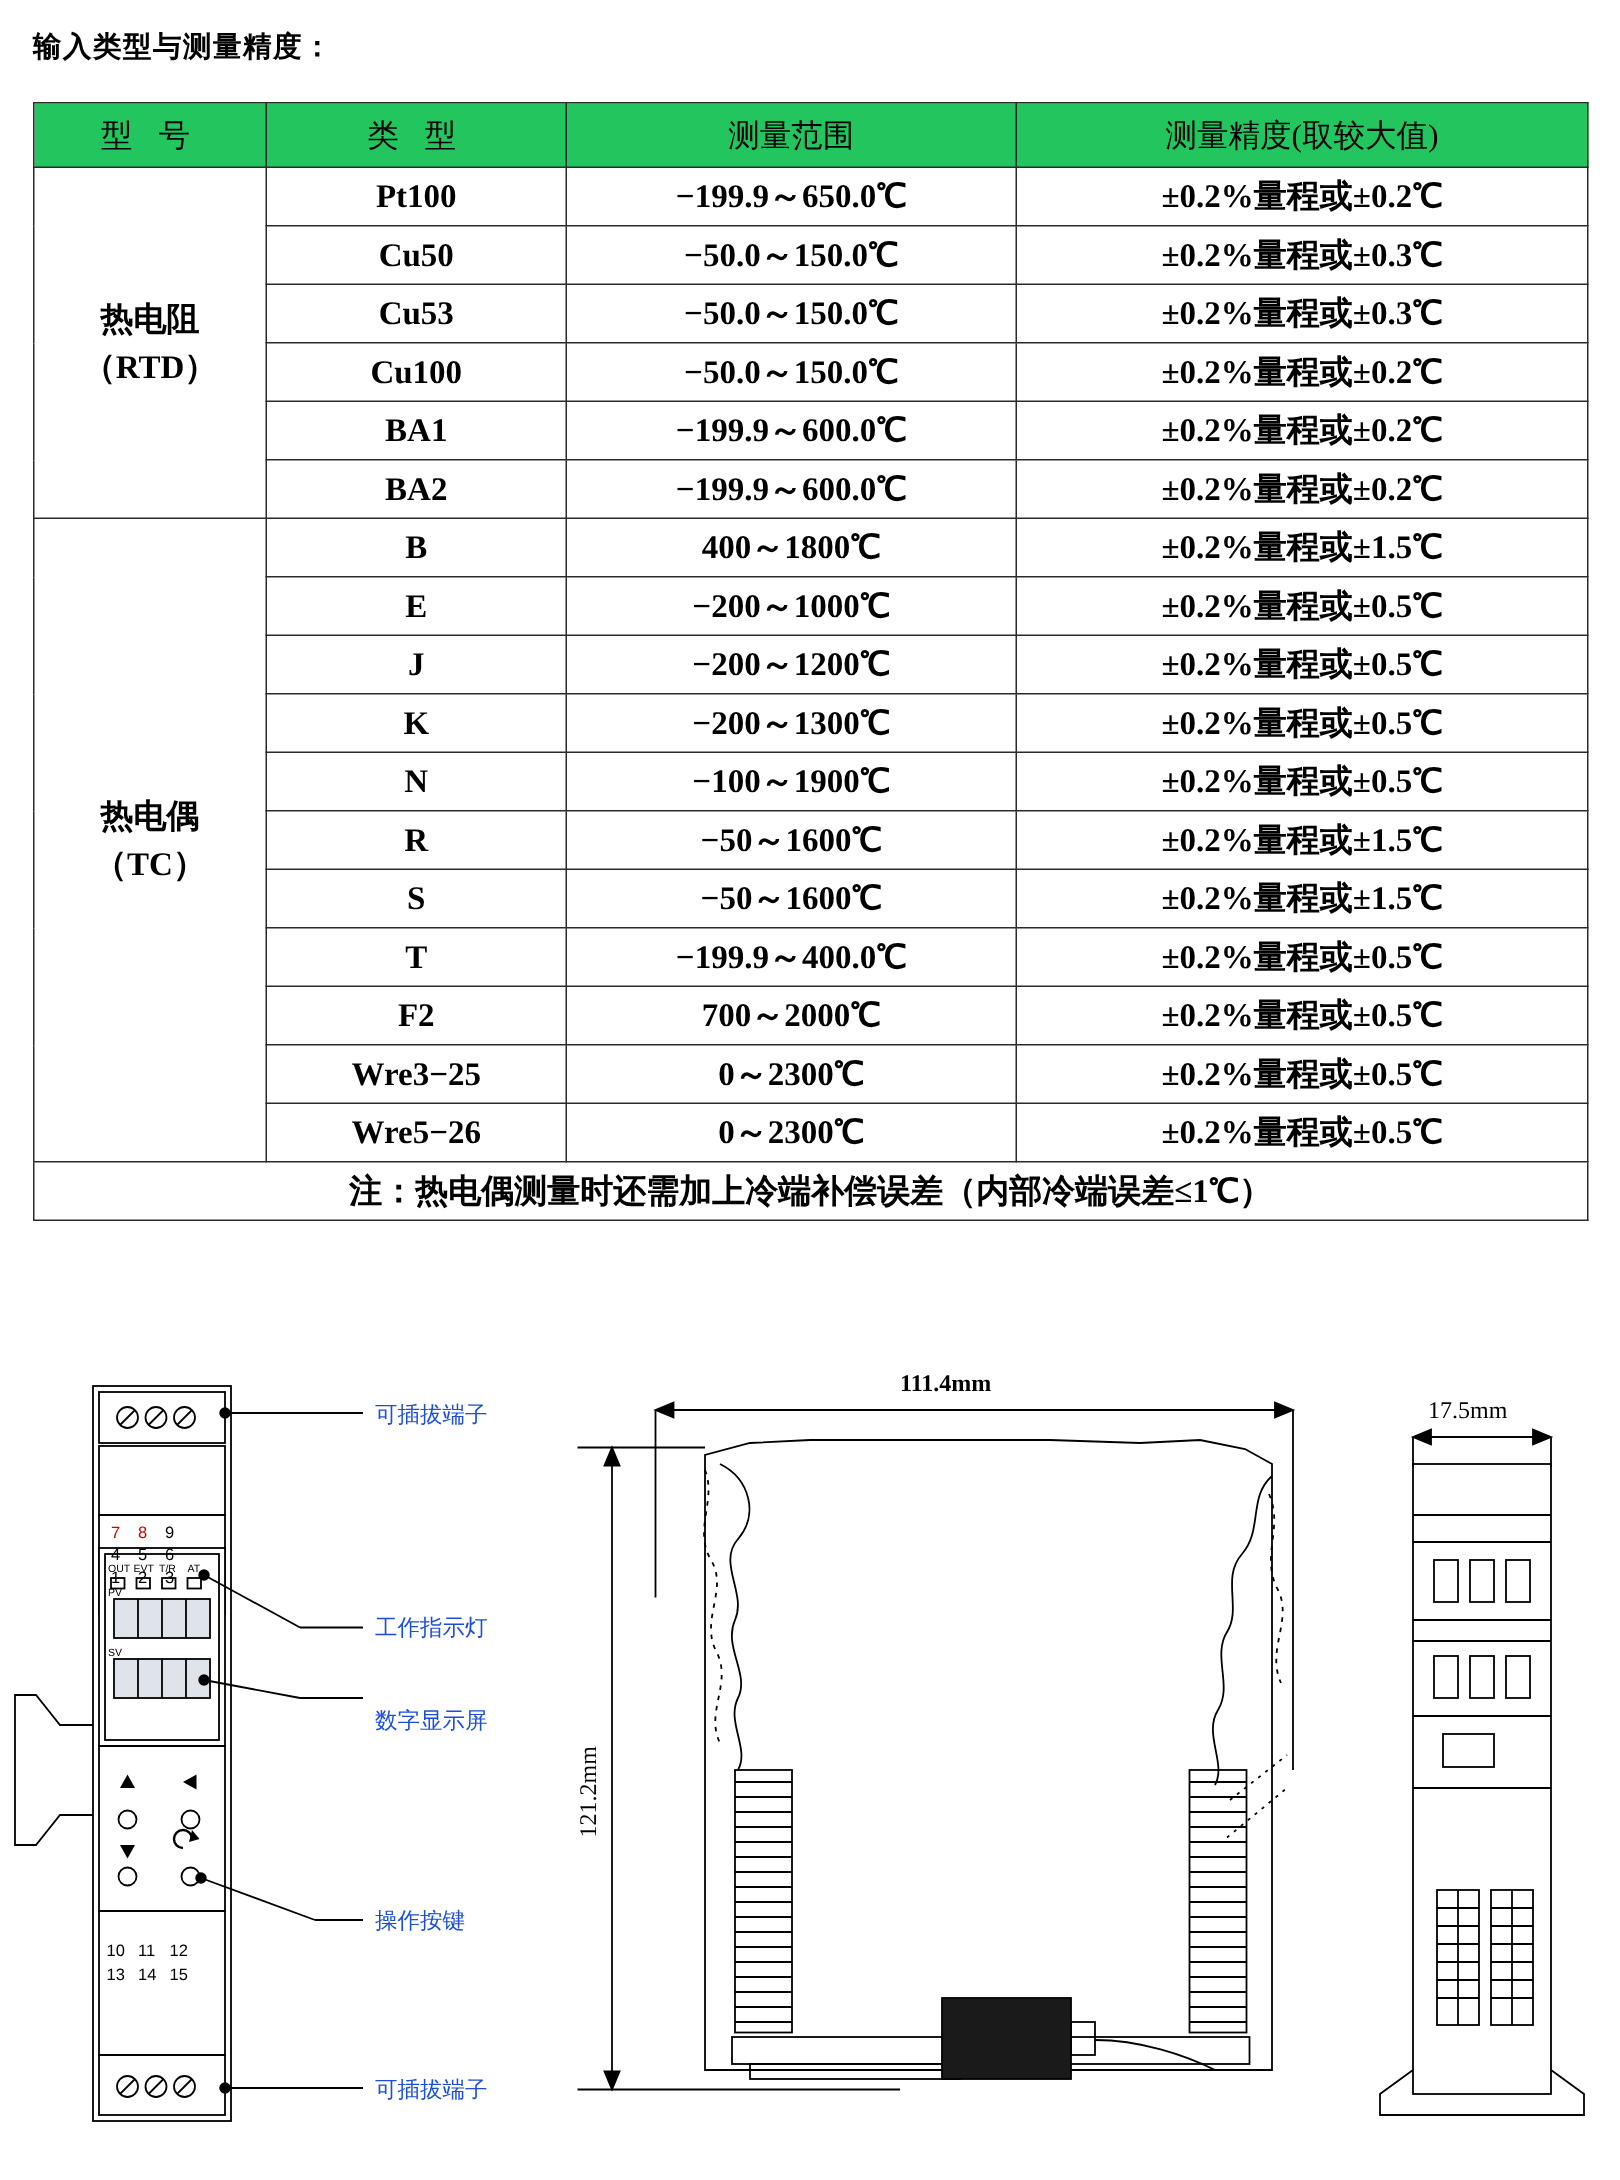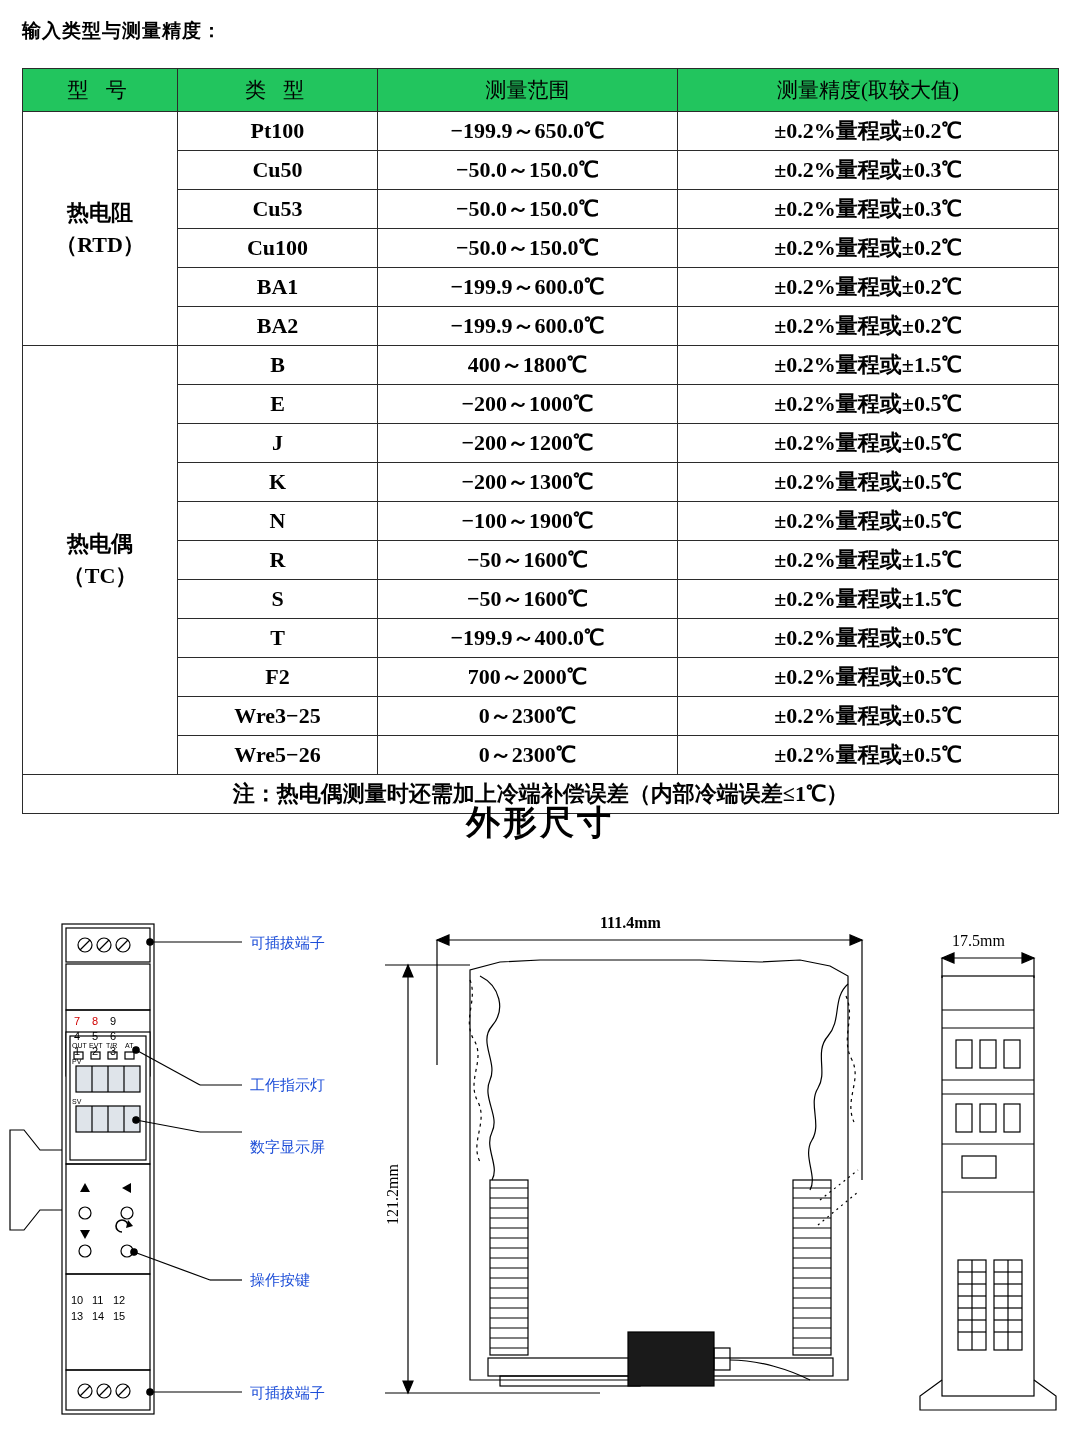--- a/index.html
+++ b/index.html
@@ -237,21 +237,20 @@
           <td>±0.2%量程或±0.5℃</td>
         </tr>
 
         <tr>
           <td class="note" colspan="4">注：热电偶测量时还需加上冷端补偿误差（内部冷端误差≤1℃）</td>
         </tr>
       </tbody>
     </table>
   </div>
 
-  <div class="dim-title">外形尺寸</div>
 
   <div class="drawing">
     <svg width="1080" height="560" viewBox="0 0 1080 560">
       <g stroke="#000" fill="none" stroke-width="1.2">
 
         <rect x="62" y="44" width="92" height="490"></rect>
 
         <rect x="66" y="48" width="84" height="34"></rect>
         <circle cx="85" cy="65" r="7"></circle>
         <circle cx="104" cy="65" r="7"></circle>

